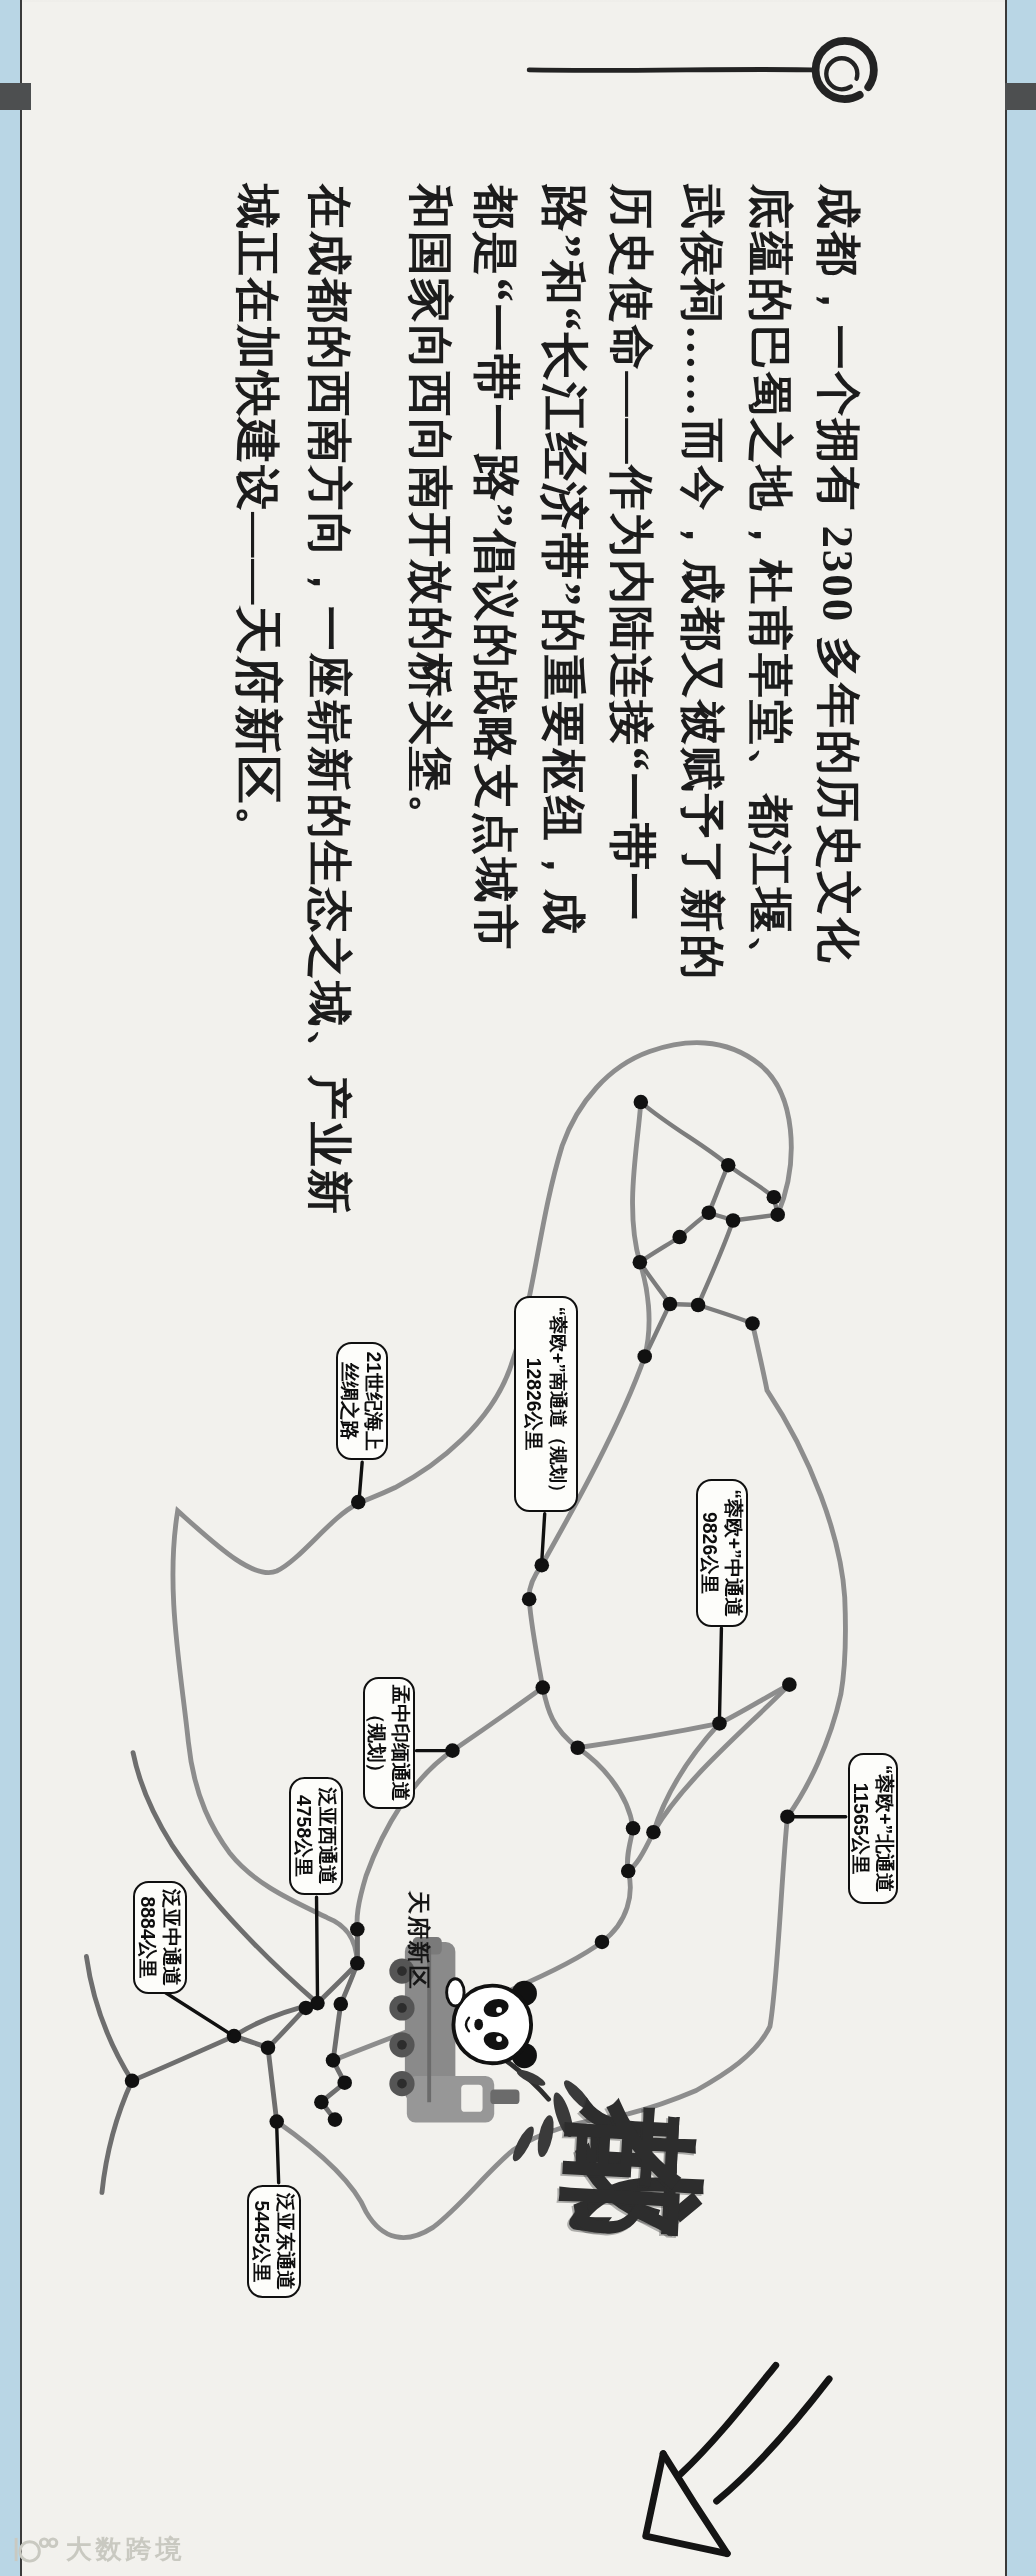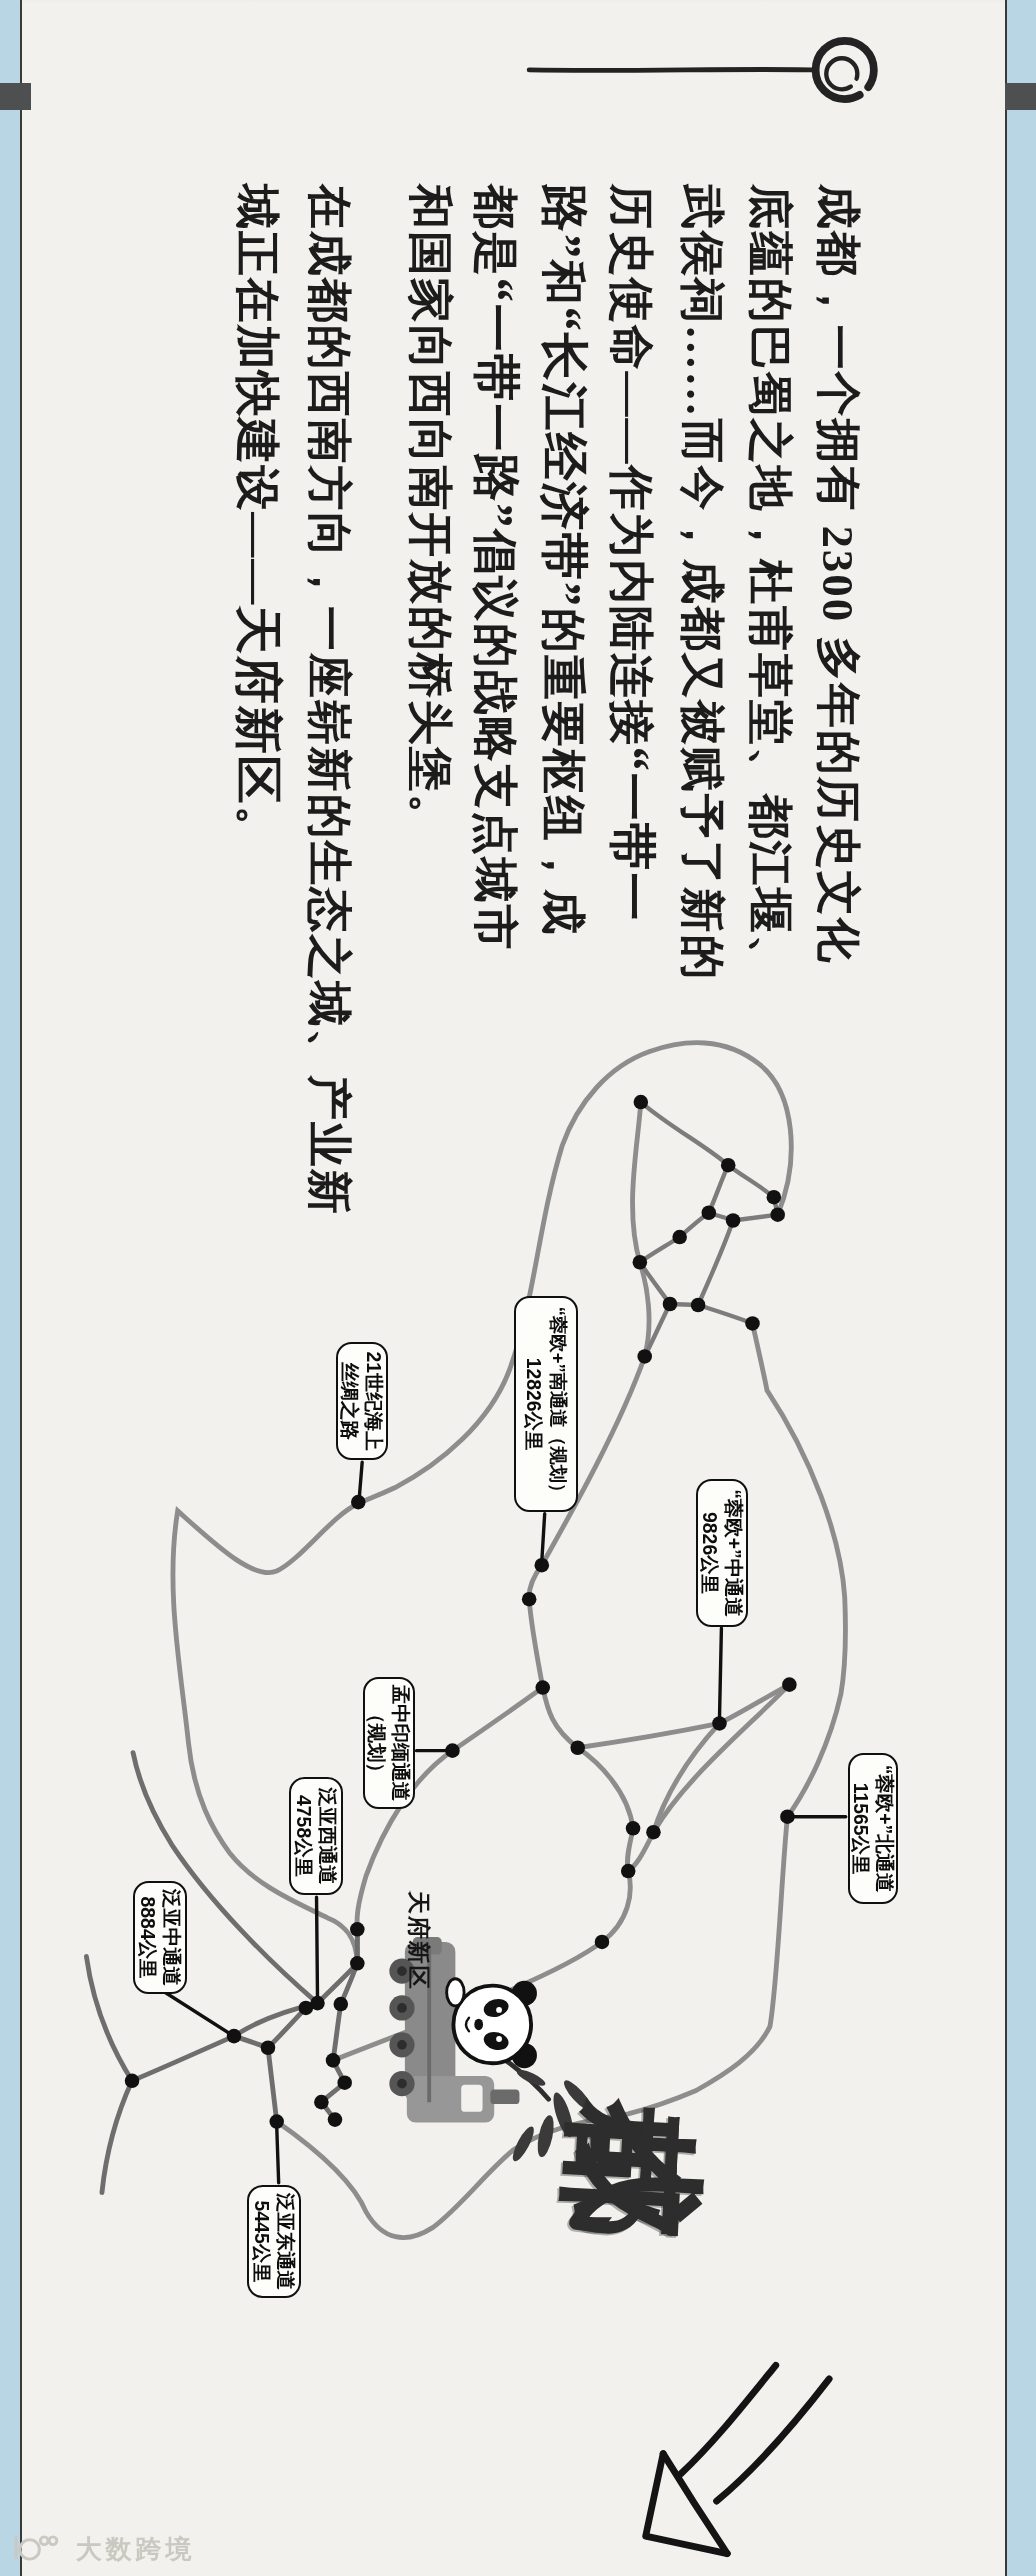--- a/index.html
+++ b/index.html
@@ -21,21 +21,21 @@
   .line b{font-weight:800;font-size:48px;}
   .mlabel{position:absolute;box-sizing:border-box;background:#fdfdfa;border:2.9px solid #101010;
           border-radius:15.5px;display:flex;flex-direction:column;align-items:center;justify-content:center;
           font:700 19.4px "Liberation Sans","DejaVu Sans",sans-serif;color:#0d0d0d;line-height:24px;
           text-align:center;white-space:nowrap;}
   .tianfu{position:absolute;left:1891px;top:602px;font:700 23px "Liberation Sans","DejaVu Sans",sans-serif;
           letter-spacing:1.9px;color:#161616;}
   .calligraphy{position:absolute;left:2088px;top:219px;writing-mode:vertical-rl;
           font:800 136px "Liberation Serif","DejaVu Serif",serif;color:#2d2d2d;letter-spacing:9.7px;
           transform:rotate(3deg);text-shadow:1.9px 1.9px 0 rgba(45,45,45,.35);}
-  .watermark{position:absolute;left:11.7px;top:2532px;display:flex;align-items:flex-start;gap:17px;
+  .watermark{position:absolute;left:11.7px;top:2532px;display:flex;align-items:center;gap:7px;
           color:#c9c9c1;font:700 26px "Liberation Sans","DejaVu Sans",sans-serif;letter-spacing:3.9px;}
 </style>
 </head>
 <body>
 
 <div class="viewport">
   <div class="stage" id="stage">
 
     <div class="paper"></div>
     <div class="tab tab-top"></div>

